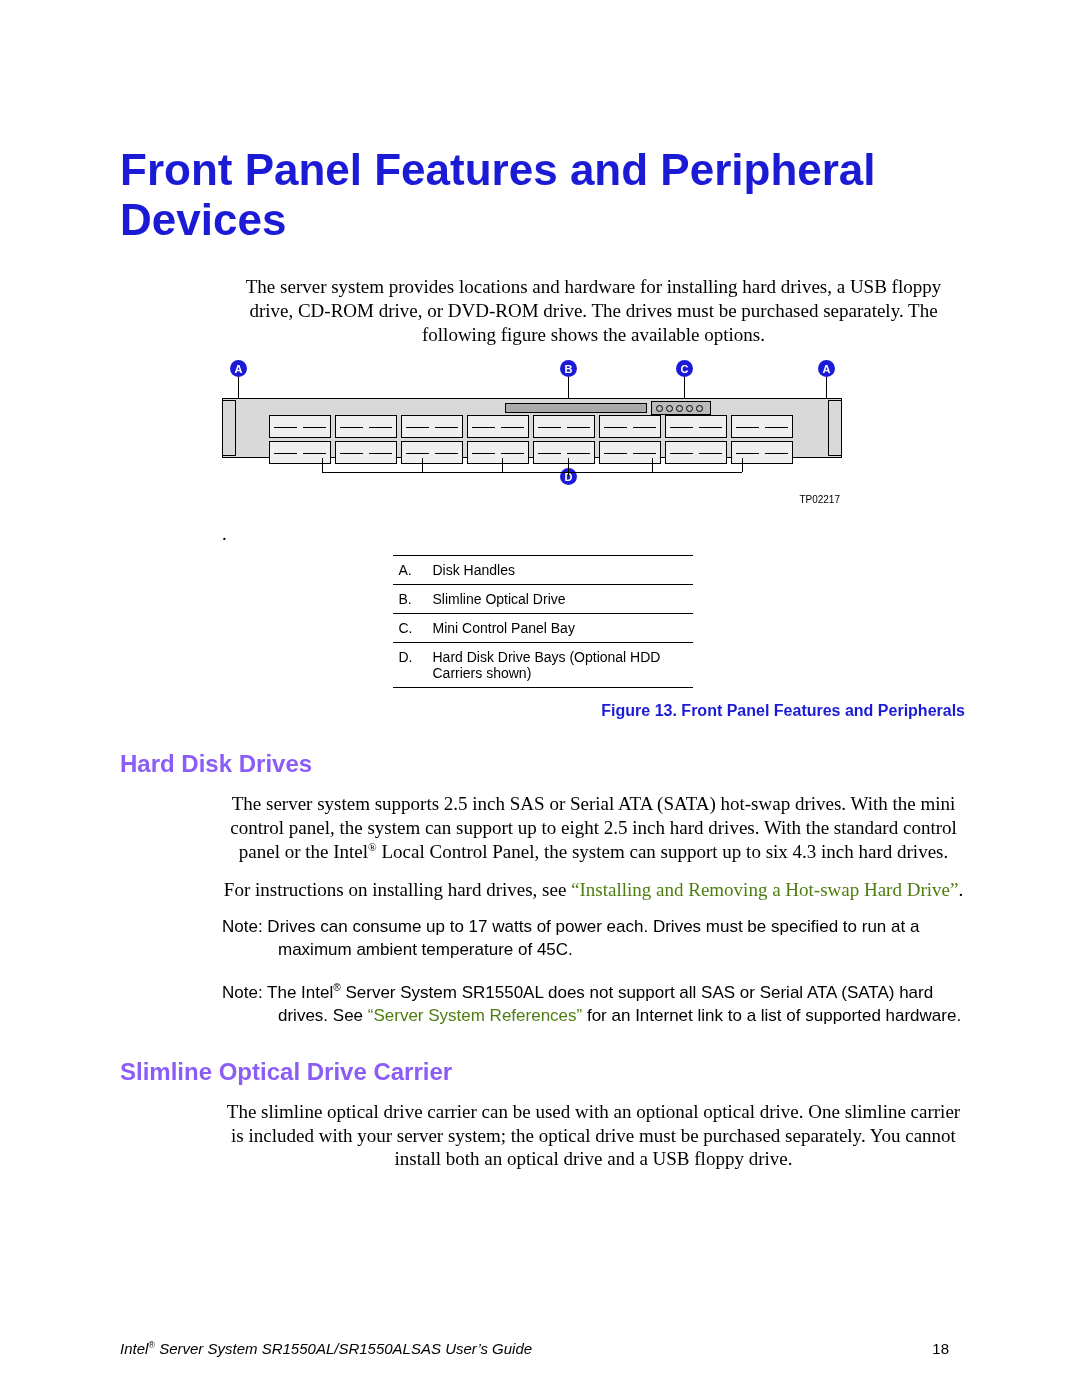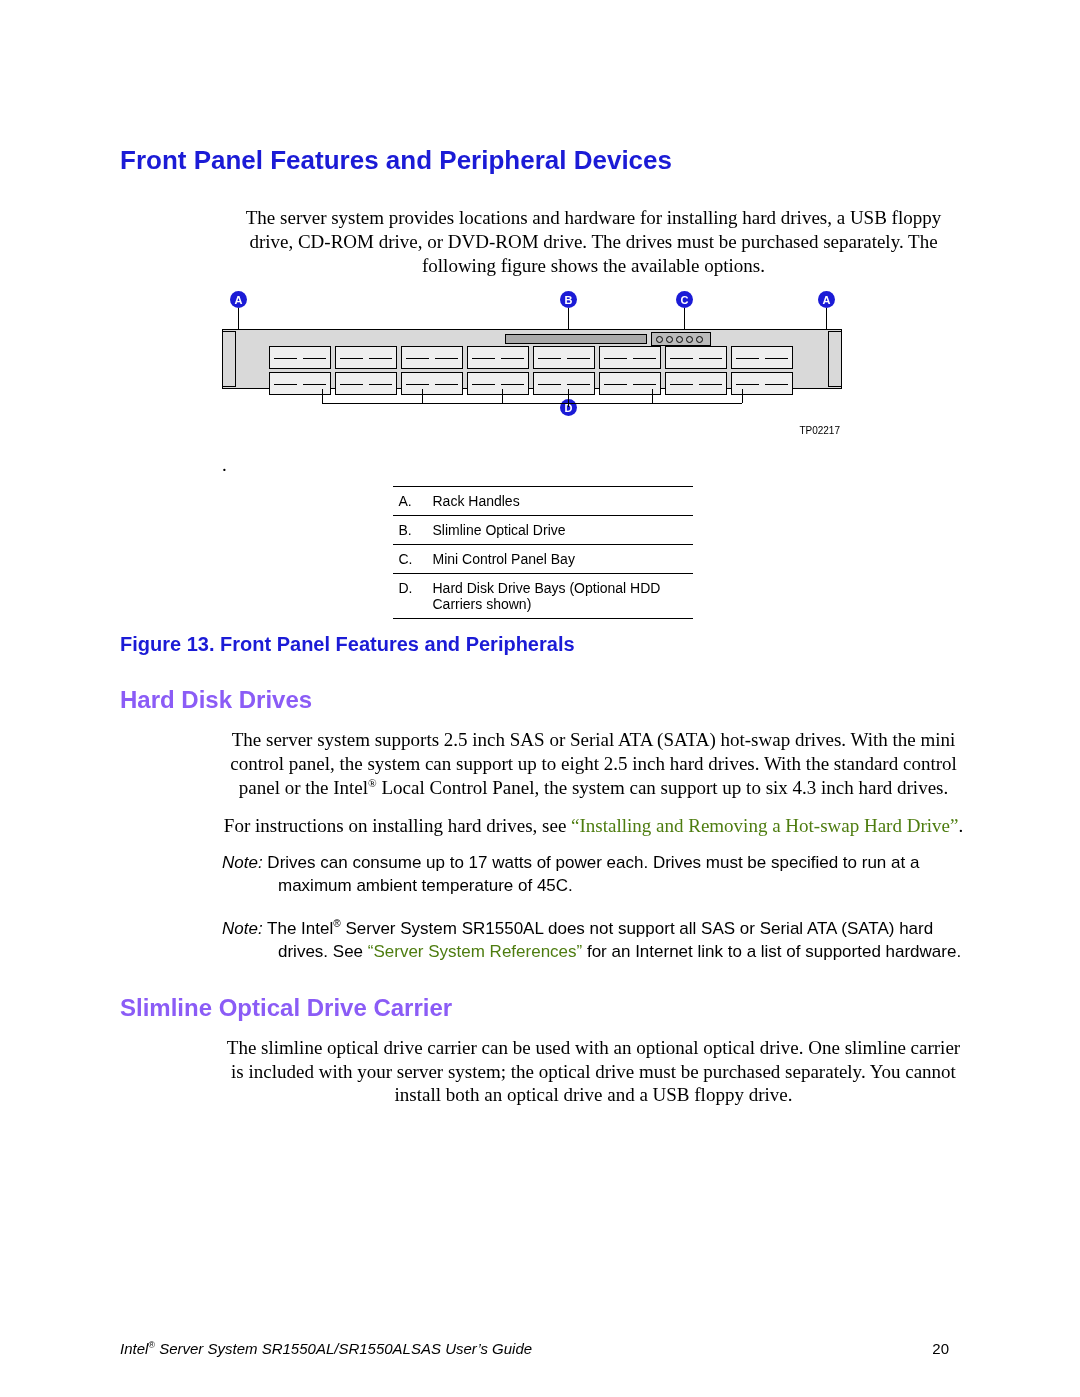--- a/index.html
+++ b/index.html
@@ -13,21 +13,21 @@
   .page{
     width:1080px;
     height:1397px;
     position:relative;
     box-sizing:border-box;
     padding:145px 115px 60px 120px;
   }
   h1{
     color:#1b1bd6;
     font-weight:bold;
-    font-size:26px;
+    font-size:44px;
     margin:0 0 30px 0;
     font-family:Arial, Helvetica, sans-serif;
   }
   h2{
     color:#8b5cf6;
     font-weight:bold;
     font-size:24px;
     margin:30px 0 14px 0;
   }
   .body-text{
@@ -59,32 +59,32 @@
   .legend-table td{
     padding:6px 6px 6px 6px;
     border-top:1px solid #000;
     vertical-align:top;
   }
   .legend-table tr:last-child td{border-bottom:1px solid #000;}
   .legend-table td.letter{width:22px;}
   .figure-caption{
     color:#1b1bd6;
     font-weight:bold;
-    font-size:20px;
-    text-align:left;
+    font-size:16px;
+    text-align:right;
     margin:8px 0 20px 0;
   }
   .note{
     font-size:17px;
     line-height:1.35;
     margin:0 0 20px 0;
     padding-left:56px;
     text-indent:-56px;
   }
-  .note .lbl{font-style:italic;}
+  .note .lbl{}
   .note-wrap{margin-left:102px;}
   sup.reg{font-size:0.6em; vertical-align:super;}
   .footer{
     position:absolute;
     bottom:40px; left:120px; right:131px;
     display:flex; justify-content:space-between; align-items:baseline;
     font-size:15px;
   }
   .footer-title{font-style:italic; font-family:Arial, Helvetica, sans-serif;}
   .footer-page{font-family:Arial, Helvetica, sans-serif;}
@@ -239,21 +239,21 @@
     </div>
     <div class="figure-id">TP02217</div>
   </div>
 
   <div class="dot">.</div>
 
   <table class="legend-table">
     <tbody>
         <tr>
           <td class="letter">A.</td>
-          <td>Rack Handles</td>
+          <td>Disk Handles</td>
         </tr>
     <tr>
           <td class="letter">B.</td>
           <td>Slimline Optical Drive</td>
         </tr>
     <tr>
           <td class="letter">C.</td>
           <td>Mini Control Panel Bay</td>
         </tr>
     <tr>
@@ -288,16 +288,16 @@
   <h2>Slimline Optical Drive Carrier</h2>
 
   <div class="body-text">
     <p>The slimline optical drive carrier can be used with an optional optical drive. One slimline carrier is included with your server system; the optical drive must be purchased separately. You cannot install both an optical drive and a USB floppy drive.</p>
   </div>
 
   <div class="footer">
     <span class="footer-title">
       <span>Intel</span><sup class="reg">®</sup><span> Server System SR1550AL/SR1550ALSAS User’s Guide</span>
     </span>
-    <span class="footer-page">20</span>
+    <span class="footer-page">18</span>
   </div>
 
 </div>
 
 </body></html>

